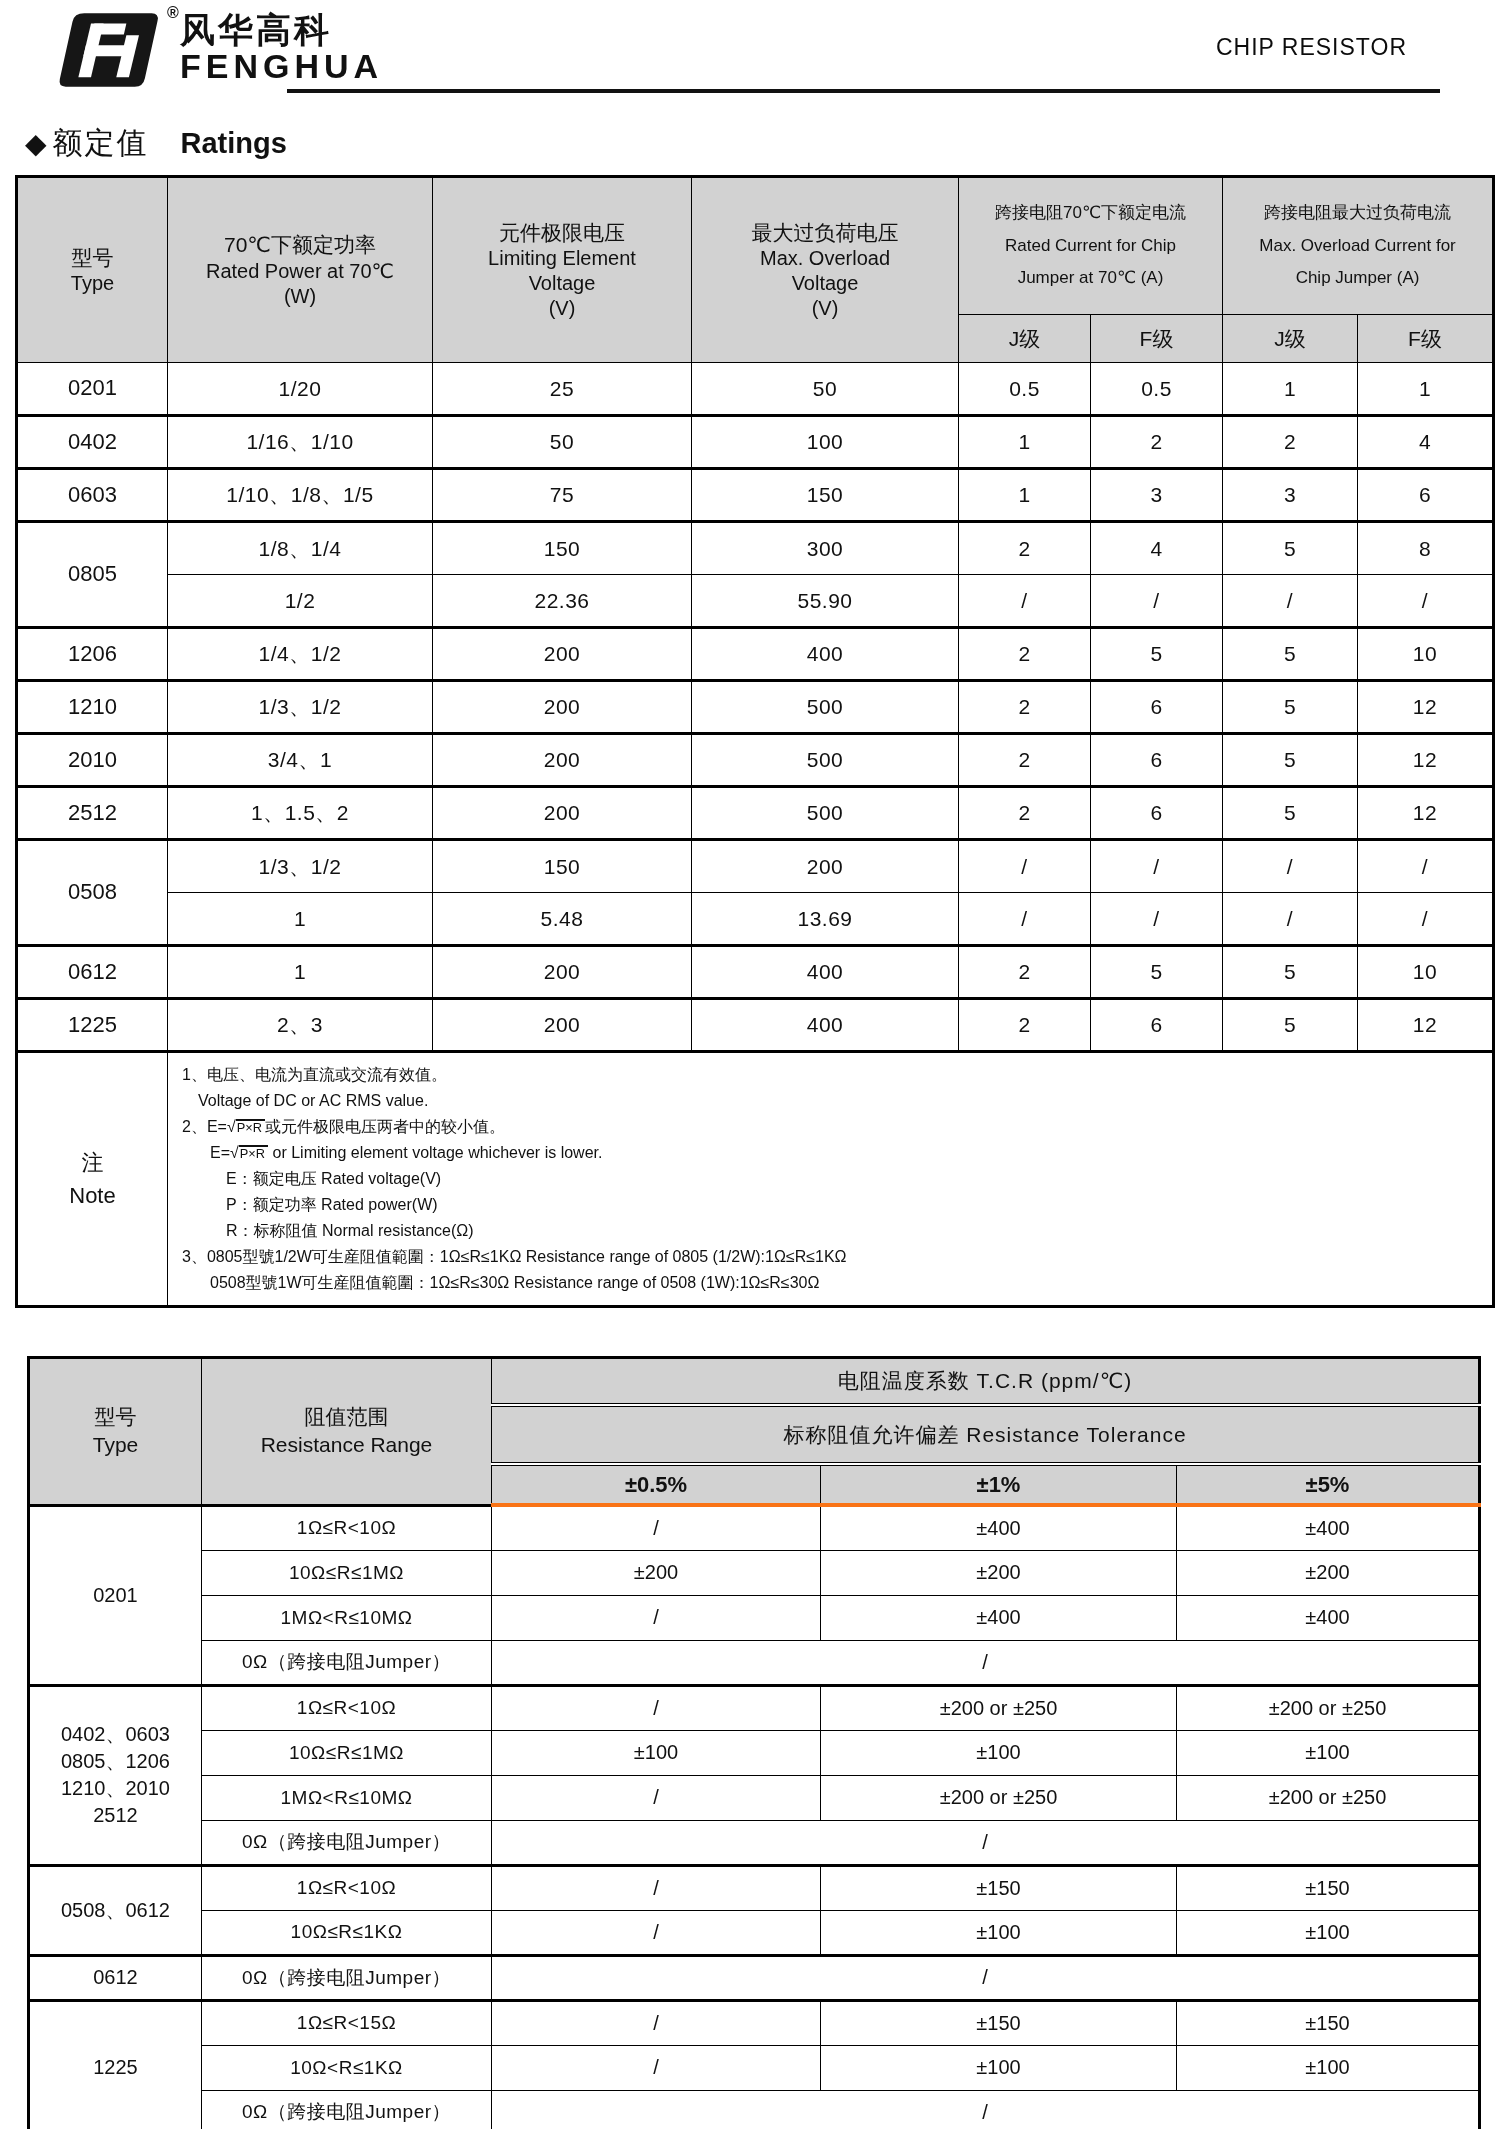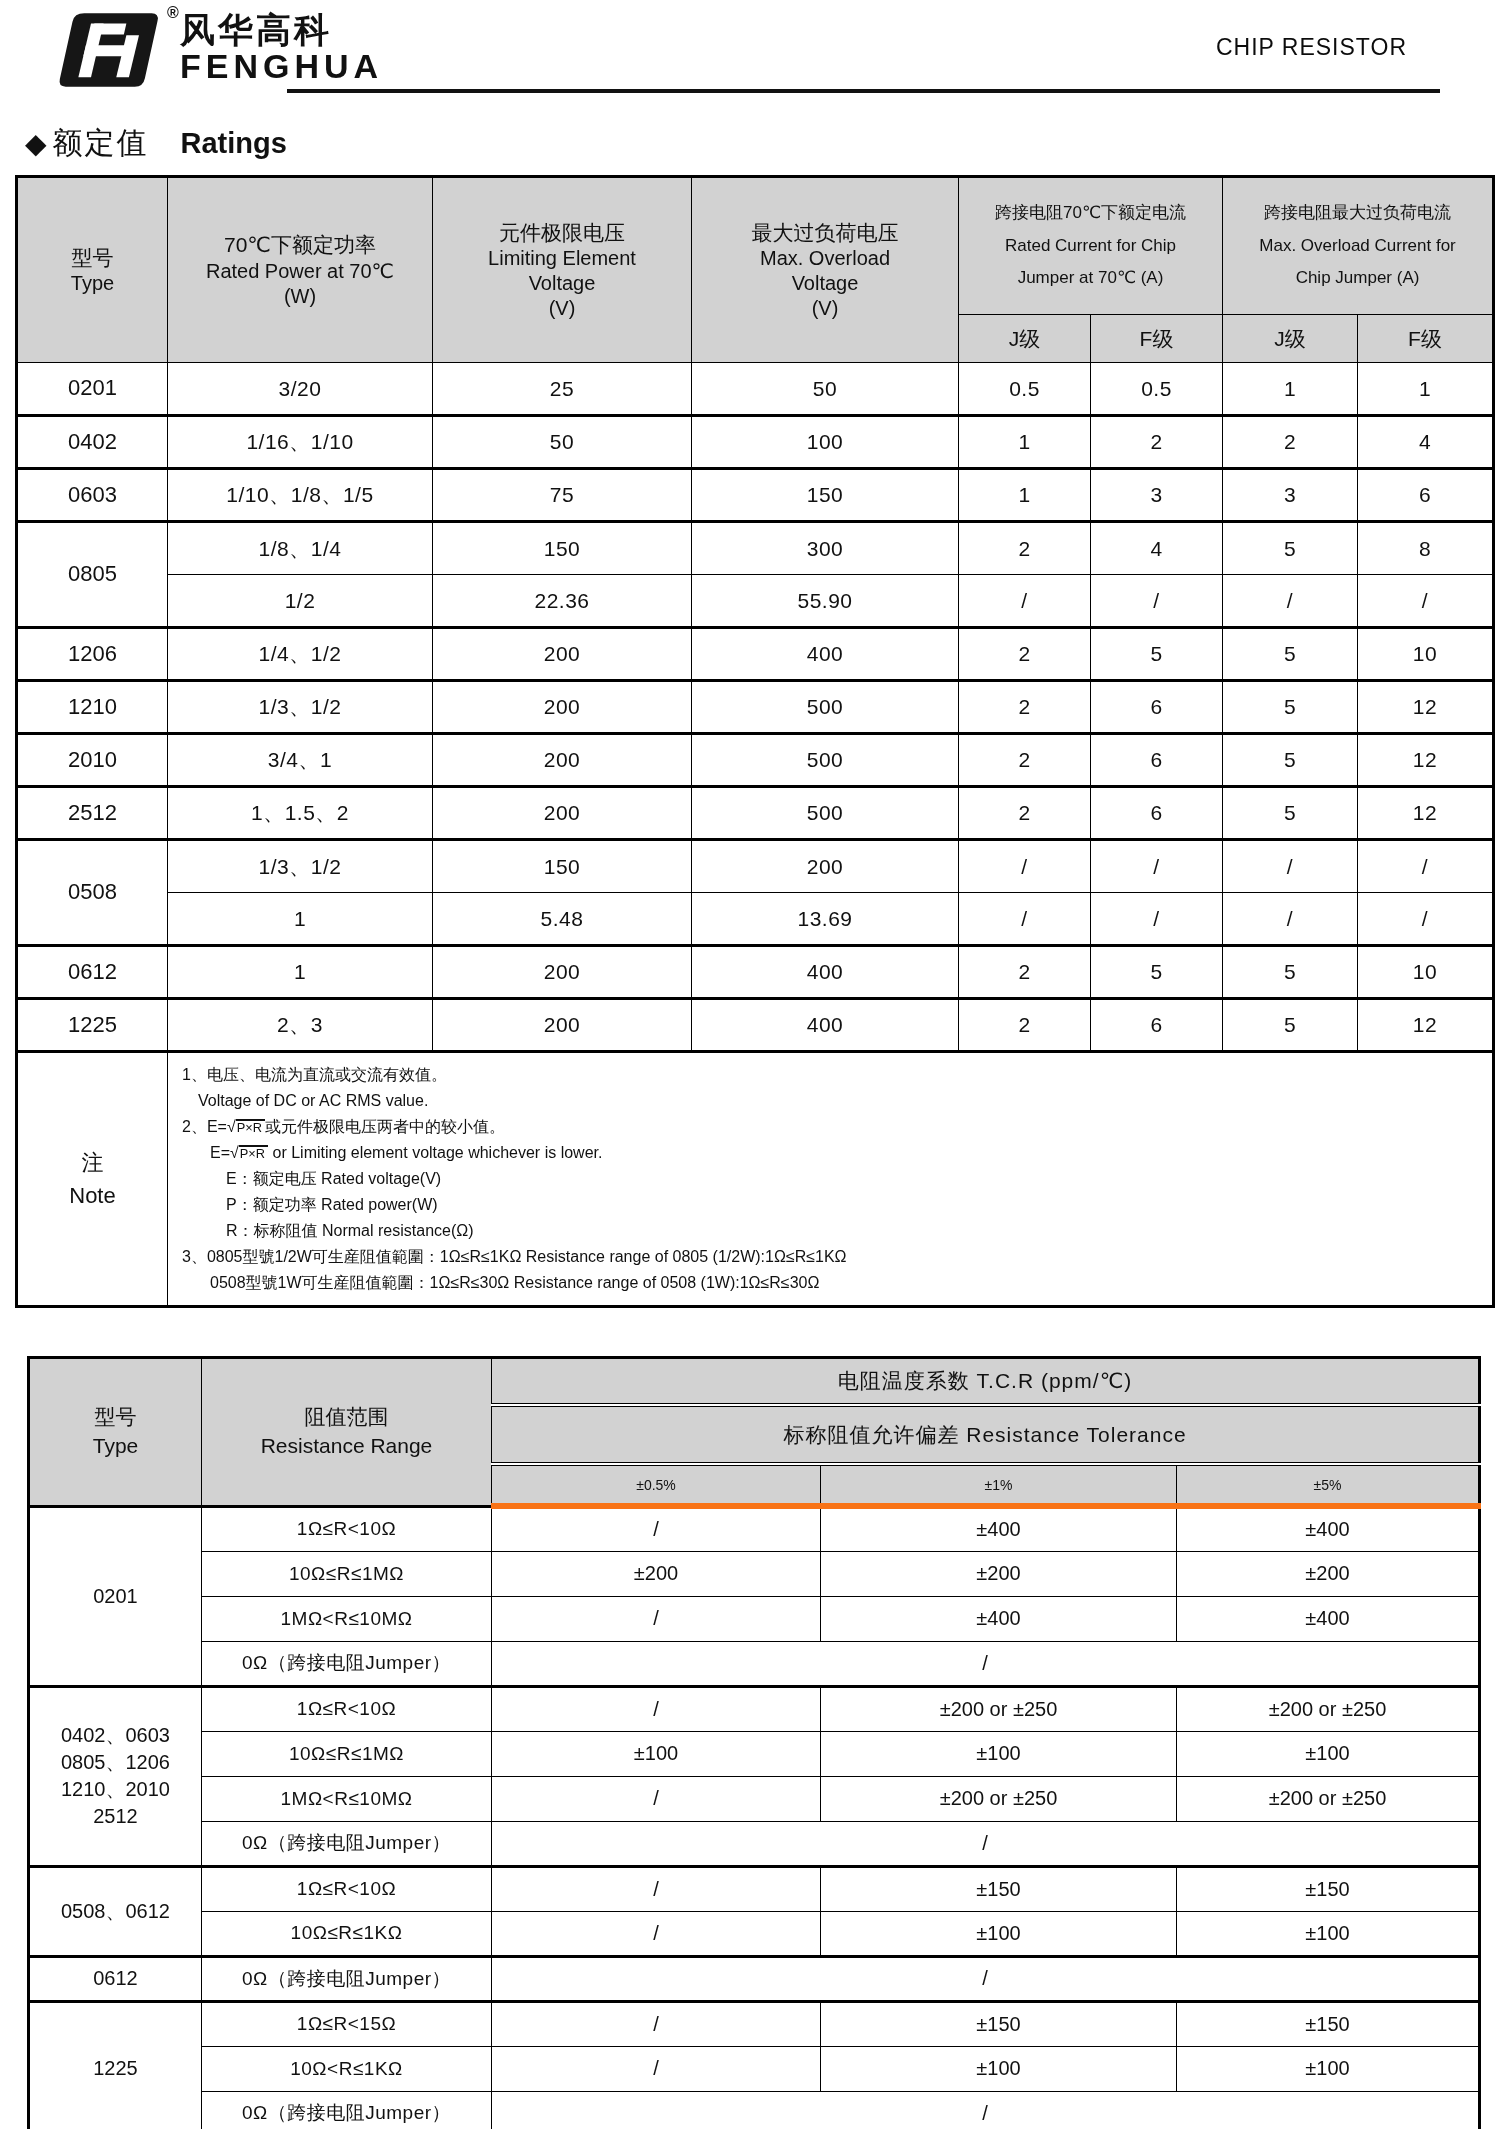--- a/index.html
+++ b/index.html
@@ -42,21 +42,21 @@
   
   .note-label{font-size:22px;line-height:1.5;}
   .note-body{text-align:left;padding:9px 14px;font-size:16px;}
   .note-line{line-height:26px;white-space:nowrap;}
   .sqrt{white-space:nowrap;}
   .radicand{display:inline-block;border-top:2px solid #111;line-height:1.15;font-size:0.8em;padding:0 3px 0 1px;}
   
   #tcr-table{margin:48px 0 0 27px;width:1451px;}
   #tcr-table .tcr-title{font-size:21px;height:44px;border-bottom:4px double #000;letter-spacing:1px;}
   #tcr-table .tol-title{font-size:21px;height:55px;border-bottom:4px double #000;letter-spacing:1px;}
-  #tcr-table .tol-pct{font-size:14px;height:37px;border-bottom:6px solid #f97316;}
+  #tcr-table .tol-pct{font-size:22px;height:37px;border-bottom:4px solid #f97316;font-weight:bold;}
   #tcr-table .corner-h{font-size:21px;line-height:1.35;border-bottom:3px solid #000;}
   #tcr-table tbody tr{height:45px;}
   #tcr-table .type-cell{font-size:20px;border-bottom:3px solid #000;white-space:pre-line;line-height:1.35;}
   #tcr-table .range-cell{font-size:19px;letter-spacing:0.5px;}
   #tcr-table .val-cell{font-size:20px;}
 </style>
 </head>
 <body>
 
 <div class="pg-header">
@@ -132,21 +132,21 @@
     <tr class="hrow2">
       <th>J级</th>
       <th>F级</th>
       <th>J级</th>
       <th>F级</th>
     </tr>
   </thead>
   <tbody id="ratings-tbody">
       <tr class="data-row group-end">
         <td class="type-cell" rowspan="1">0201</td>
-        <td class="val-cell">3/20</td>
+        <td class="val-cell">1/20</td>
         <td class="val-cell">25</td>
         <td class="val-cell">50</td>
         <td class="val-cell">0.5</td>
         <td class="val-cell">0.5</td>
         <td class="val-cell">1</td>
         <td class="val-cell">1</td>
       </tr>
       <tr class="data-row group-end">
         <td class="type-cell" rowspan="1">0402</td>
         <td class="val-cell">1/16、1/10</td>

